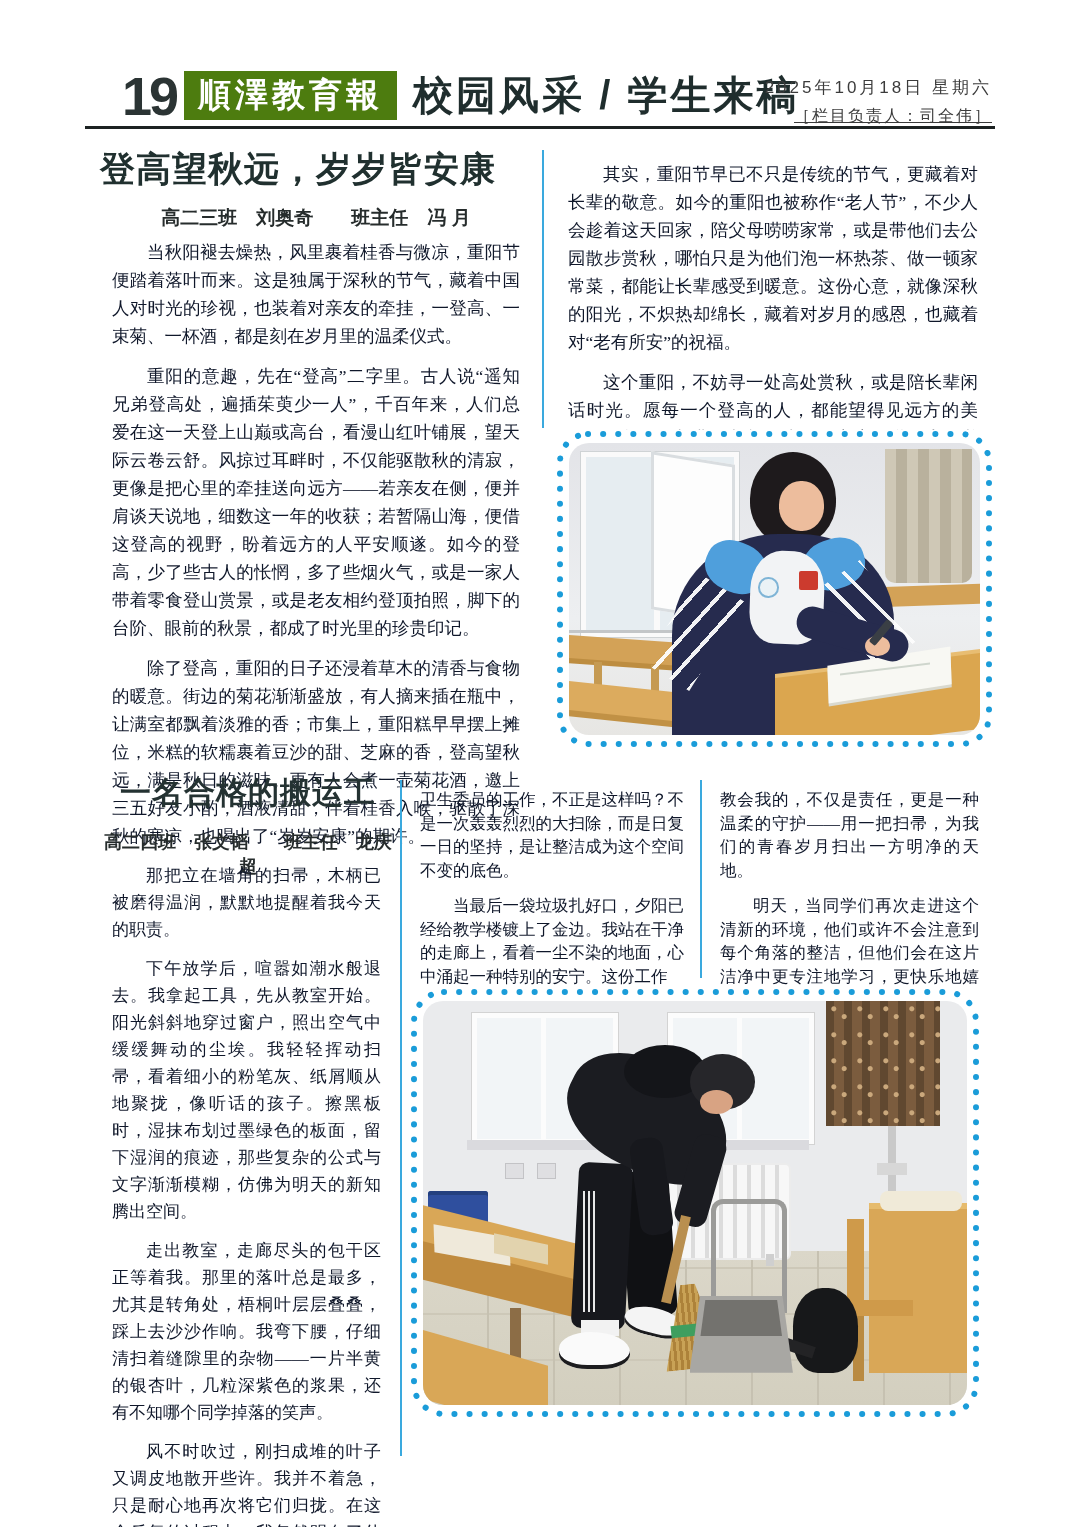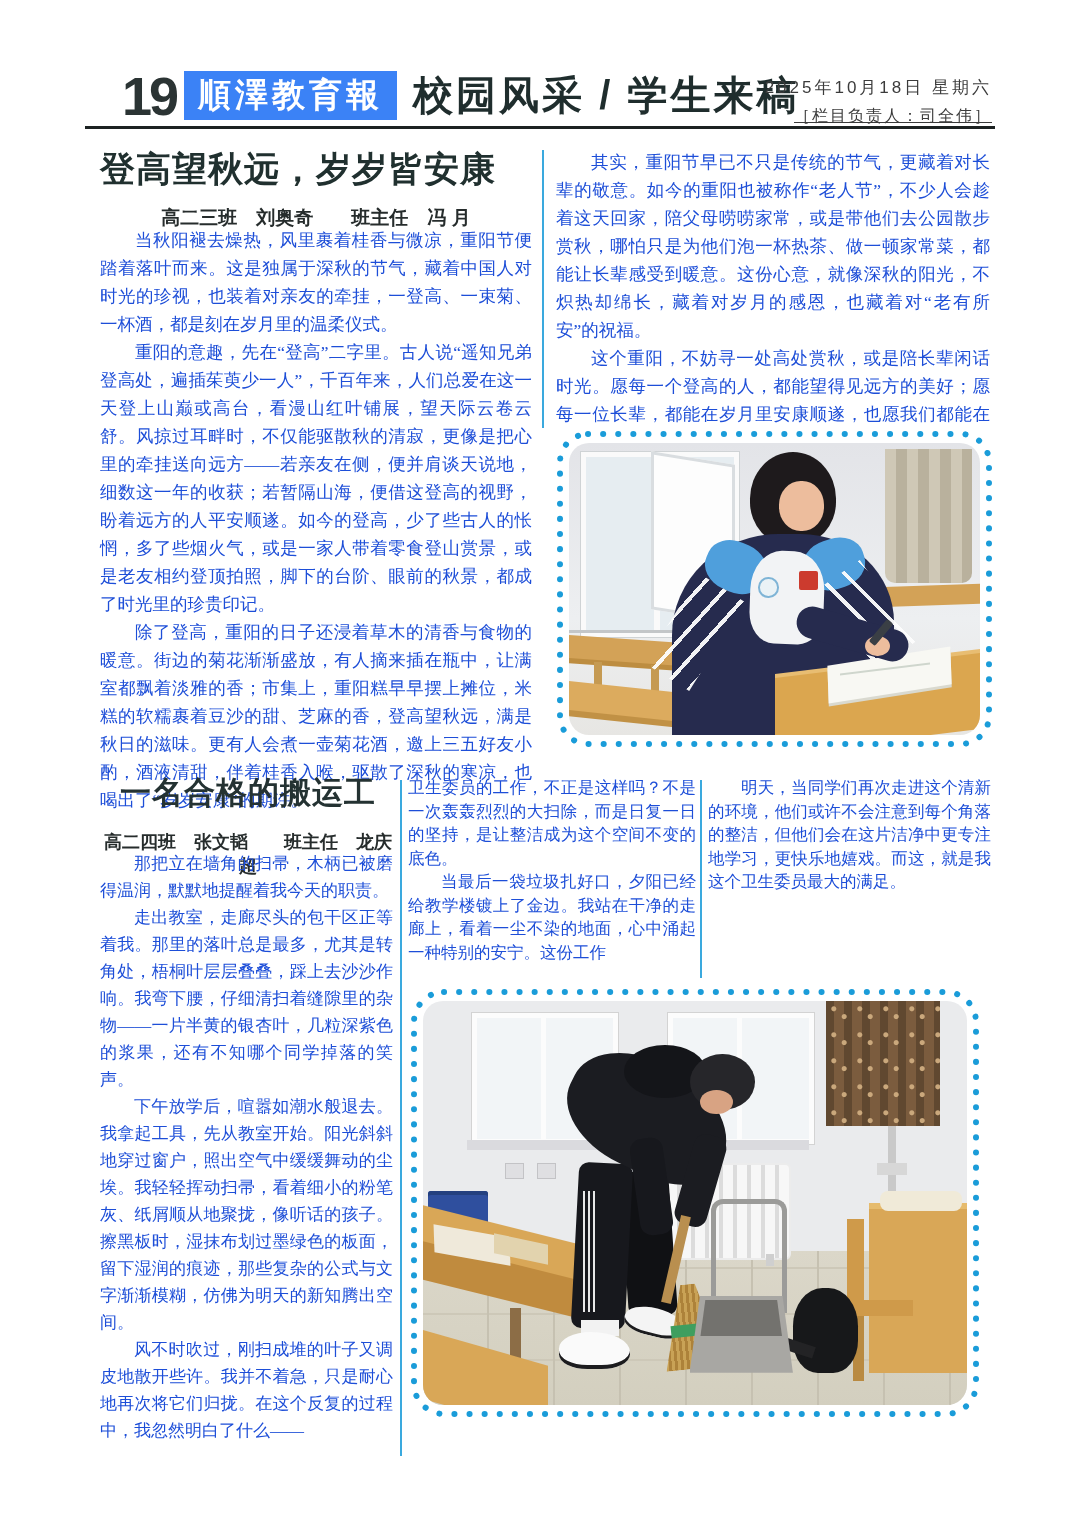--- a/index.html
+++ b/index.html
@@ -3,30 +3,30 @@
 <meta charset="utf-8">
 <style>
   html,body { margin:0; padding:0; background:#ffffff; }
   .page {
     position:relative; width:1080px; height:1527px; background:#ffffff;
     font-family:"Liberation Serif", serif; overflow:hidden;
   }
   
   .hdr-left { position:absolute; left:95px; top:68px; display:flex; align-items:center;margin-left:27px; }
   .page-num { font-family:"Liberation Sans", sans-serif; font-weight:bold; font-size:54px; color:#2b3434; letter-spacing:-3px; line-height:1; }
-  .masthead { margin-left:8px; background:#3b82f6; color:#ffffff; padding:5px 14px 7px 14px;
+  .masthead { margin-left:8px; background:#4d7c0f; color:#ffffff; padding:5px 14px 7px 14px;
     font-family:"DejaVu Serif", serif; font-weight:bold; font-size:33px; line-height:1.15; letter-spacing:4px; }
   .section-title { margin-left:16px; font-family:"Liberation Sans", sans-serif; font-weight:bold; font-size:40px; color:#1f2d2d; letter-spacing:3px; }
   .hdr-right { position:absolute; right:88px; top:76px; text-align:right; color:#3b3b3b; font-family:"Liberation Sans", sans-serif; }
   .date-line { font-size:17px; letter-spacing:3px; }
   .editor-line { font-size:16px; letter-spacing:2px; margin-top:7px;text-decoration:underline; }
   .header-rule { position:absolute; left:85px; width:910px; top:126px; height:3px; background:#1c2222; }
 
   
-  .art p { margin:0; text-align:justify; color:#1d4ed8; }
+  .art p { margin:12px; text-align:justify; color:#0f172a; }
   .indent { text-indent:2em; }
   .v-divider { position:absolute; width:2px; background:#3aa9de; }
 
   
   .a1 { position:absolute; left:100px; top:146px; width:890px; height:604px; }
   .a1-title { width:432px; font-family:"Liberation Sans", sans-serif; font-weight:bold; font-size:35px; color:#20302f; letter-spacing:1px; }
   .a1-byline { width:432px; text-align:center; font-family:"Liberation Sans", sans-serif; font-weight:bold; font-size:19px; color:#262c2c; margin-top:12px; }
   .a1-colL { position:absolute; left:0; top:80px; width:432px; }
   .a1-colL p { font-size:17.5px; line-height:28px; }
   .a1-colR { position:absolute; left:456px; top:2px; width:434px; }
@@ -209,31 +209,32 @@
 
   <div class="a2 art">
     <div class="v-divider divider1"></div>
     <div class="v-divider divider2"></div>
 
     <div class="a2-title">一名合格的搬运工</div>
     <div class="a2-byline">高二四班　张文韬　　班主任　龙庆超</div>
 
     <div class="a2-col1">
       <p class="indent">那把立在墙角的扫帚，木柄已被磨得温润，默默地提醒着我今天的职责。</p>
+      <p class="indent">下午放学后，喧嚣如潮水般退去。我拿起工具，先从教室开始。阳光斜斜地穿过窗户，照出空气中缓缓舞动的尘埃。我轻轻挥动扫帚，看着细小的粉笔灰、纸屑顺从地聚拢，像听话的孩子。擦黑板时，湿抹布划过墨绿色的板面，留下湿润的痕迹，那些复杂的公式与文字渐渐模糊，仿佛为明天的新知腾出空间。</p>
       <p class="indent">走出教室，走廊尽头的包干区正等着我。那里的落叶总是最多，尤其是转角处，梧桐叶层层叠叠，踩上去沙沙作响。我弯下腰，仔细清扫着缝隙里的杂物——一片半黄的银杏叶，几粒深紫色的浆果，还有不知哪个同学掉落的笑声。</p>
-      <p class="indent">下午放学后，喧嚣如潮水般退去。我拿起工具，先从教室开始。阳光斜斜地穿过窗户，照出空气中缓缓舞动的尘埃。我轻轻挥动扫帚，看着细小的粉笔灰、纸屑顺从地聚拢，像听话的孩子。擦黑板时，湿抹布划过墨绿色的板面，留下湿润的痕迹，那些复杂的公式与文字渐渐模糊，仿佛为明天的新知腾出空间。</p>
       <p class="indent">风不时吹过，刚扫成堆的叶子又调皮地散开些许。我并不着急，只是耐心地再次将它们归拢。在这个反复的过程中，我忽然明白了什么——</p>
     </div>
 
     <div class="a2-col2">
       <p>卫生委员的工作，不正是这样吗？不是一次轰轰烈烈的大扫除，而是日复一日的坚持，是让整洁成为这个空间不变的底色。</p>
       <p class="indent">当最后一袋垃圾扎好口，夕阳已经给教学楼镀上了金边。我站在干净的走廊上，看着一尘不染的地面，心中涌起一种特别的安宁。这份工作</p>
     </div>
 
     <div class="a2-col3">
+      <p>教会我的，不仅是责任，更是一种温柔的守护——用一把扫帚，为我们的青春岁月扫出一方明净的天地。</p>
       <p class="indent">明天，当同学们再次走进这个清新的环境，他们或许不会注意到每个角落的整洁，但他们会在这片洁净中更专注地学习，更快乐地嬉戏。而这，就是我这个卫生委员最大的满足。</p>
     </div>
 
     <div class="photo-frame" style="left:310px; top:216px; width:570px; height:430px;">
       <svg width="570" height="430">
         <rect x="4" y="4" width="562" height="422" rx="30" fill="none" stroke="#1a9cd9" stroke-width="6" stroke-dasharray="0.1 15" stroke-linecap="round"></rect>
       </svg>
       <div class="scene s2">
         <div class="abs s2-floor"></div>
         <div class="abs s2-win s2-win1">

